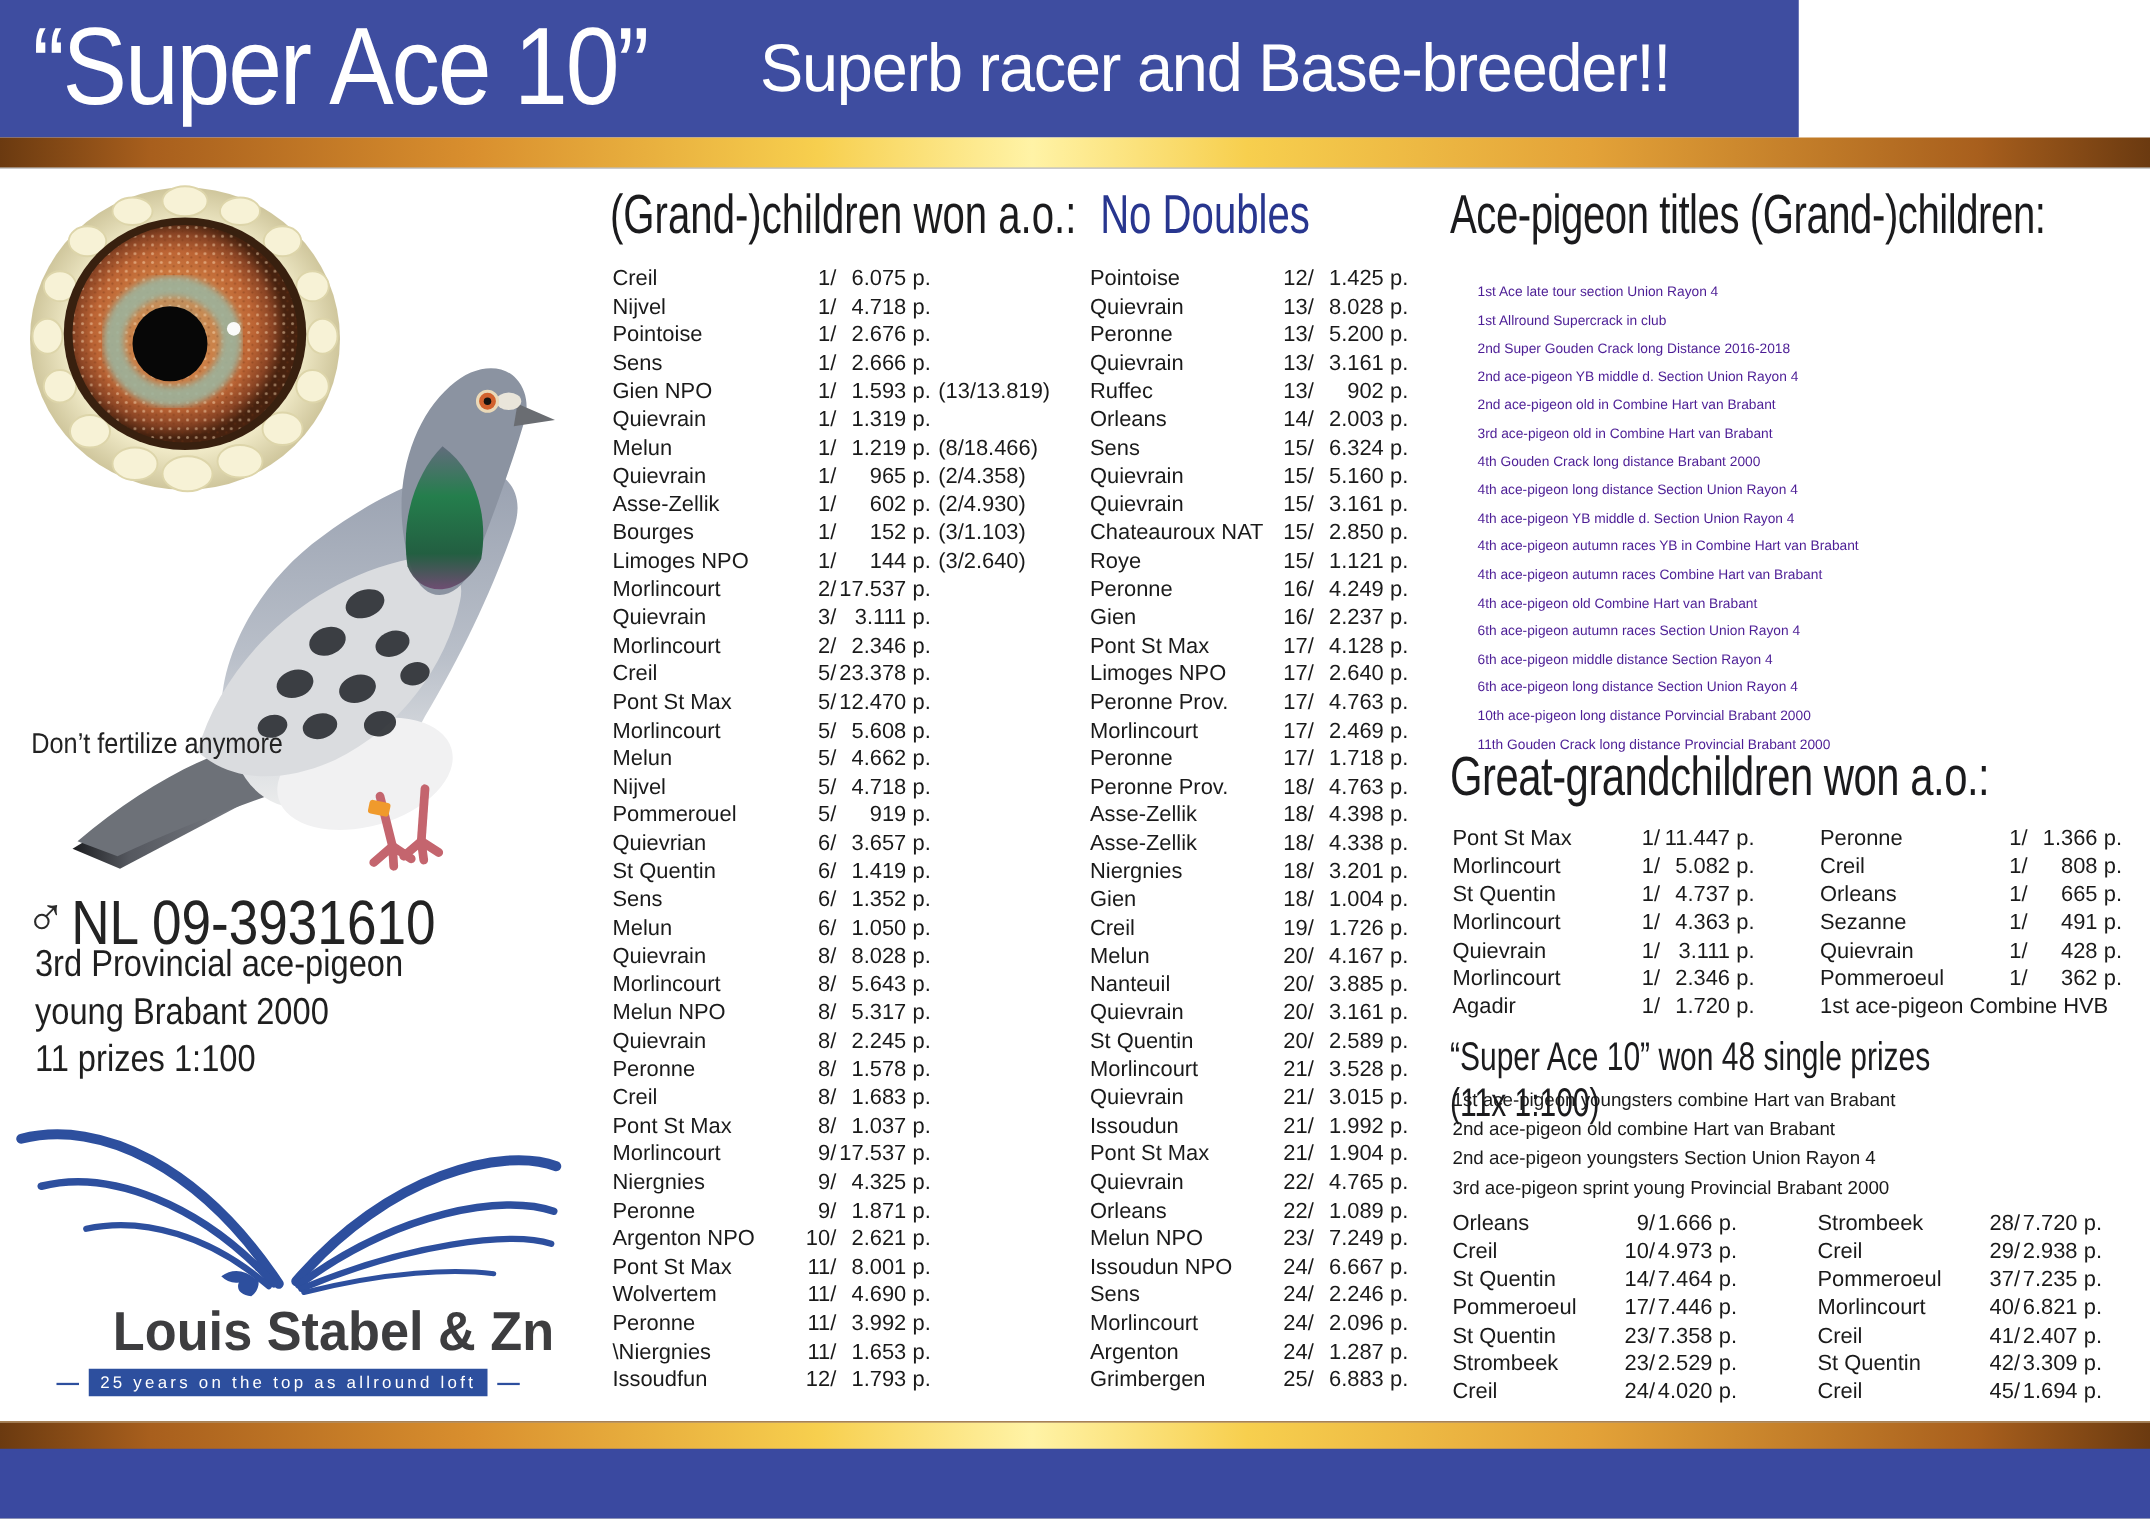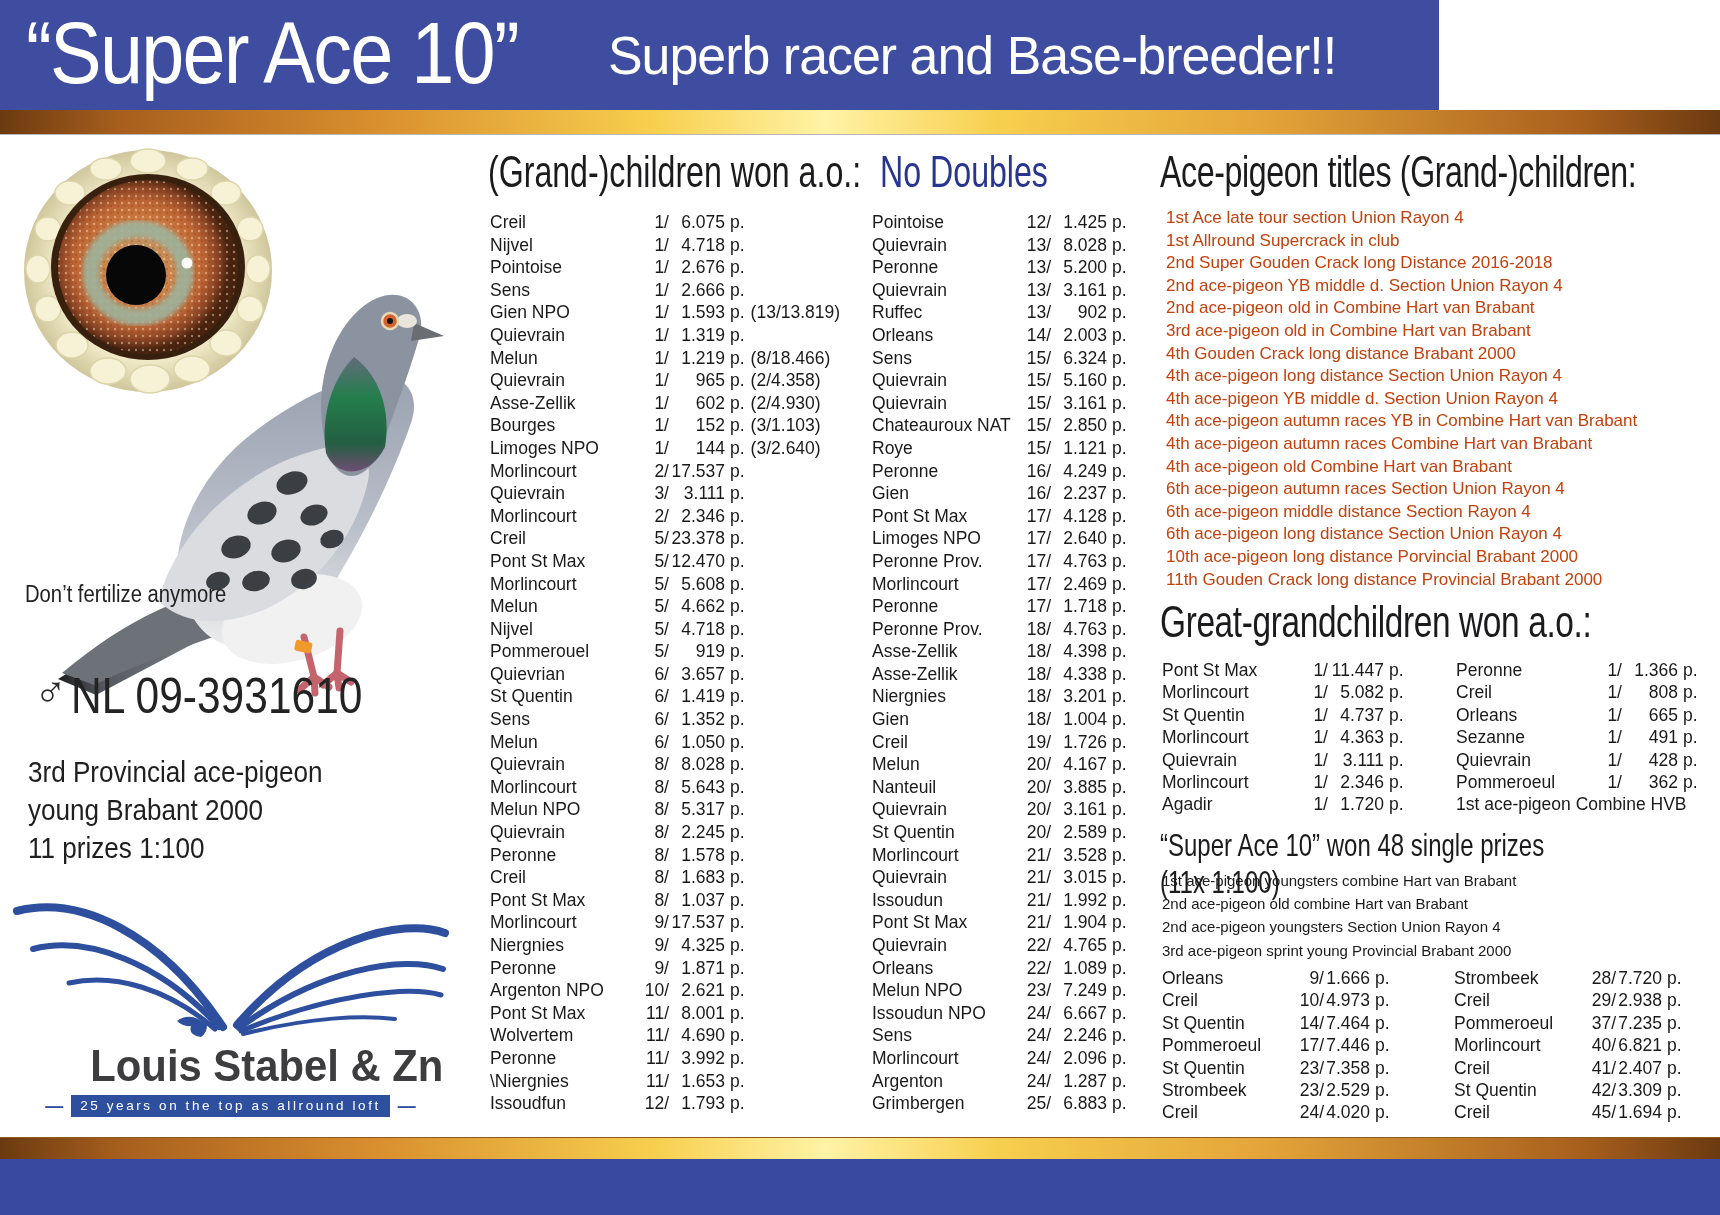--- a/index.html
+++ b/index.html
@@ -19,21 +19,21 @@
       background:linear-gradient(180deg,rgba(40,40,40,.35),rgba(40,40,40,0));}
   .goldbar.bottom{top:1137px;border-top:1px solid #8a5a20;}
   .footer{position:absolute;top:1159px;left:0;width:1720px;height:56px;background:#3a49a0;}
   
   .content{position:absolute;top:135px;left:0;width:1720px;height:1002px;background:#fff;}
   
   .eye-img{position:absolute;left:22px;top:10px;width:252px;height:252px;}
   .pigeon-img{position:absolute;left:40px;top:146px;width:430px;height:428px;}
   .note{position:absolute;left:25px;top:446px;font-size:23px;color:#222;white-space:nowrap;
       display:inline-block;transform:scaleX(.88);transform-origin:left top;}
-  .ringline{position:absolute;left:20px;top:532px;white-space:nowrap;margin-left:14px;}
+  .ringline{position:absolute;left:20px;top:574px;white-space:nowrap;}
   .ringline .sex{font-size:44px;color:#2b2b2b;vertical-align:6px;}
   .ringline .ring{font-size:50px;color:#232323;display:inline-block;transform:scaleX(.85);
       transform-origin:left top;letter-spacing:0px;}
   .achievements{position:absolute;left:0px;top:618px;width:430px;text-align:left;
       font-size:30px;line-height:38px;color:#1f1f1f;}
   .achievements .l{display:block;transform:scaleX(.87);transform-origin:center top;white-space:nowrap;}
   .logo{position:absolute;left:8px;top:744px;width:445px;text-align:right;}
   .logo svg{display:block;margin:0 auto;}
   .logo .name{font-size:44px;font-weight:700;color:#3d3d3f;letter-spacing:0px;margin-top:-6px;
       display:inline-block;transform:scaleX(.95);white-space:nowrap;}
@@ -53,22 +53,22 @@
   .rlist.c1{left:2px;}
   .rlist.c2{left:384px;}
   .row{display:flex;line-height:22.6px;font-size:17.5px;white-space:nowrap;}
   .row .place{flex:0 0 145px;overflow:visible;}
   .row .rank{flex:0 0 34px;text-align:right;}
   .row .count{flex:0 0 56px;text-align:right;margin-right:5px;}
   .row .extra{margin-left:6px;}
   
   .rightcol{position:absolute;left:1160px;top:0;width:560px;}
   .ace-heading{position:absolute;left:0;top:12px;transform:scaleX(.73);transform-origin:left top;}
-  .ace-list{position:absolute;left:6px;top:72px;margin:0;padding:0;list-style:none;
-      font-size:17px;line-height:22.6px;color:#c2410c;}
+  .ace-list{position:absolute;left:6px;top:72px;margin:16px;padding:0;list-style:none;
+      font-size:11px;line-height:22.6px;color:#4c1d95;}
   .gg-heading{position:absolute;left:0;top:462px;transform:scaleX(.76);transform-origin:left top;}
   .gg-table{position:absolute;top:524px;}
   .gg-table.c1{left:2px;}
   .gg-table.c2{left:296px;}
   .gg-table .row{line-height:22.4px;}
   .gg-table .row .place{flex:0 0 142px;}
   .gg-table .row .rank{flex:0 0 24px;}
   .gg-table .row .count{flex:0 0 56px;}
   .sa-heading{position:absolute;left:0;top:692px;transform:scaleX(.75);transform-origin:left top;}
   .sa-heading .h2s{font-size:32px;color:#1b1b1d;}

